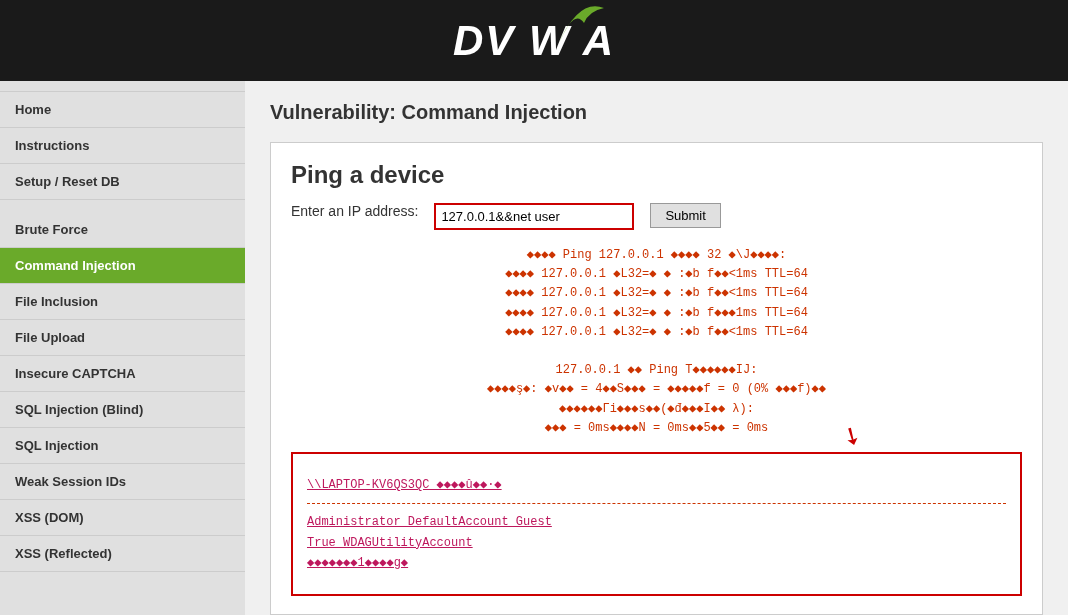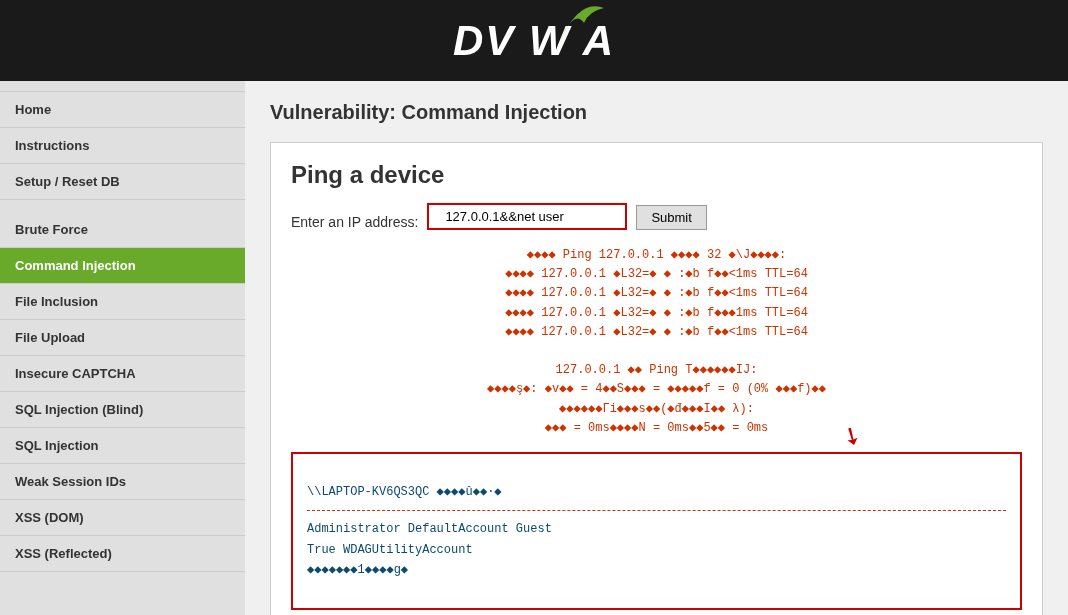--- a/index.html
+++ b/index.html
@@ -74,28 +74,28 @@
 
     .section-title {
       font-size: 24px;
       font-weight: bold;
       color: #333;
       margin-bottom: 14px;
     }
 
     .ip-row {
       display: flex;
-      align-items: flex-end;
-      gap: 9px;
+      align-items: flex-start;
+      gap: 16px;
       margin-bottom: 16px;
     }
     .ip-label { color: #333; }
     .ip-input {
       border: 2px solid #cc0000;
-      padding: 4px 16px;
+      padding: 4px 5px;
       font-size: 13px;
       width: 200px;
       outline: none;
     }
     .submit-btn {
       padding: 4px 14px;
       background: #e0e0e0;
       border: 1px solid #999;
       cursor: pointer;
       font-size: 13px;
@@ -106,27 +106,28 @@
       font-family: 'Courier New', monospace;
       font-size: 12px;
       color: #cc3300;
       line-height: 1.6;
       margin-bottom: 14px;
       text-align: center;
     }
 
     .result-box {
       border: 2px solid #cc0000;
-      padding: 28px 14px;
+      padding: 21px 14px;
       font-family: 'Courier New', monospace;
       font-size: 12px;
-      color: #0c4a6e;
+      color: #be185d;
       line-height: 1.7;
       position: relative;
       background: white;
+      text-decoration: underline;
     }
 
     .divider-line {
       border: none;
       border-top: 1px dashed #cc3300;
       margin: 8px 0;
     }
   </style>
 </head>
 <body>

